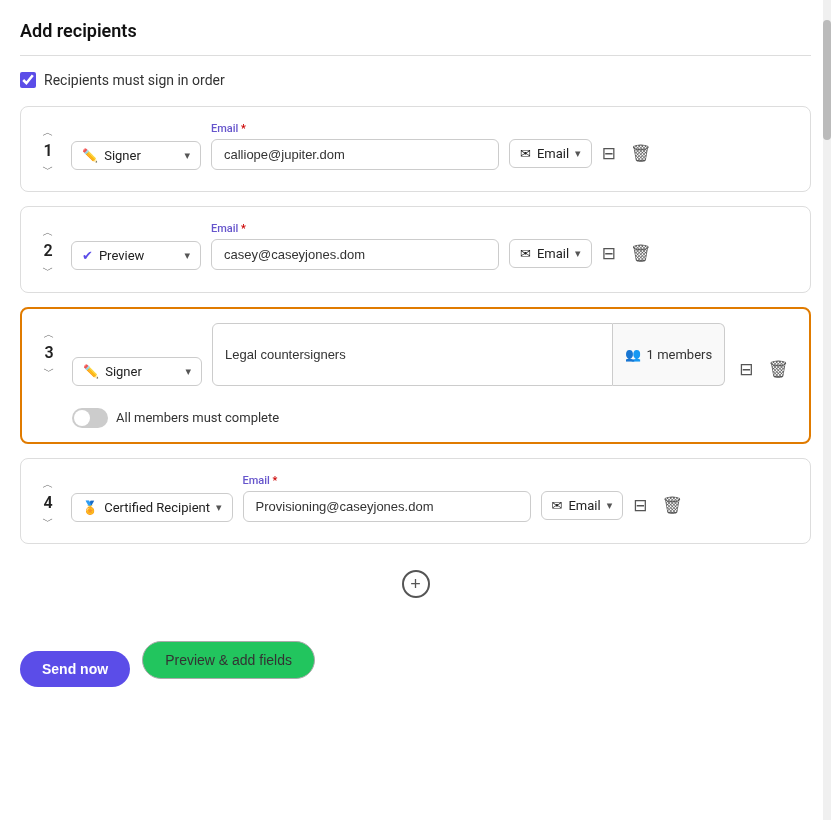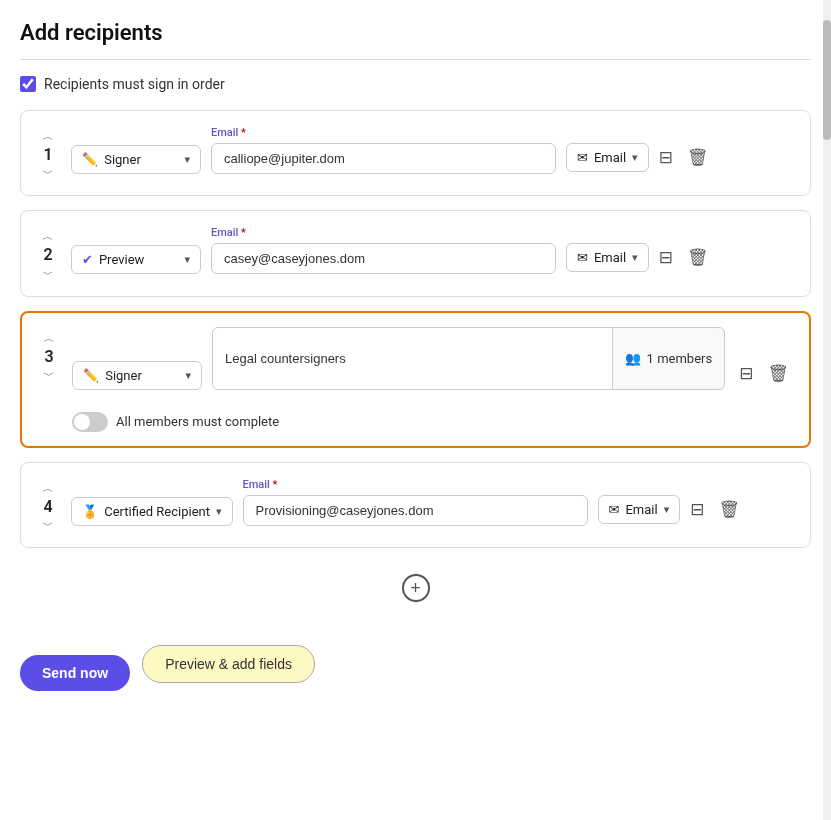--- a/index.html
+++ b/index.html
@@ -5,21 +5,21 @@
     * { box-sizing: border-box; margin: 0; padding: 0; }
     body {
       font-family: -apple-system, BlinkMacSystemFont, 'Segoe UI', Roboto, sans-serif;
       background: #fff;
       width: 831px;
       min-height: 820px;
       padding: 20px 20px 20px 20px;
       color: #222;
     }
     h1 {
-      font-size: 22px;
+      font-size: 18px;
       font-weight: 600;
       margin-bottom: 14px;
       color: #111;
     }
     .divider-top {
       border: none;
       border-top: 1px solid #ddd;
       margin-bottom: 16px;
     }
     .checkbox-row {
@@ -117,21 +117,21 @@
       margin-left: auto;
       color: #555;
       font-size: 11px;
     }
 
     .email-input {
       border: 1px solid #ccc;
       border-radius: 6px;
       padding: 7px 12px;
       font-size: 13px;
-      width: 345px;
+      width: 288px;
       color: #333;
       outline: none;
     }
 
     .group-name-input {
       border: 1px solid #ccc;
       border-radius: 6px 0 0 6px;
       padding: 23px 12px;
       font-size: 13px;
       flex: 1;
@@ -246,21 +246,21 @@
       color: #fff;
       border: none;
       border-radius: 20px;
       padding: 10px 22px;
       font-size: 14px;
       font-weight: 600;
       cursor: pointer;
       margin-top: 19px;
     }
     .btn-secondary {
-      background: #fef9c3;
+      background: #22c55e;
       color: #333;
       border: 1px solid #aaa;
       border-radius: 20px;
       padding: 10px 22px;
       font-size: 14px;
       font-weight: 500;
       cursor: pointer;
     }
 
     

